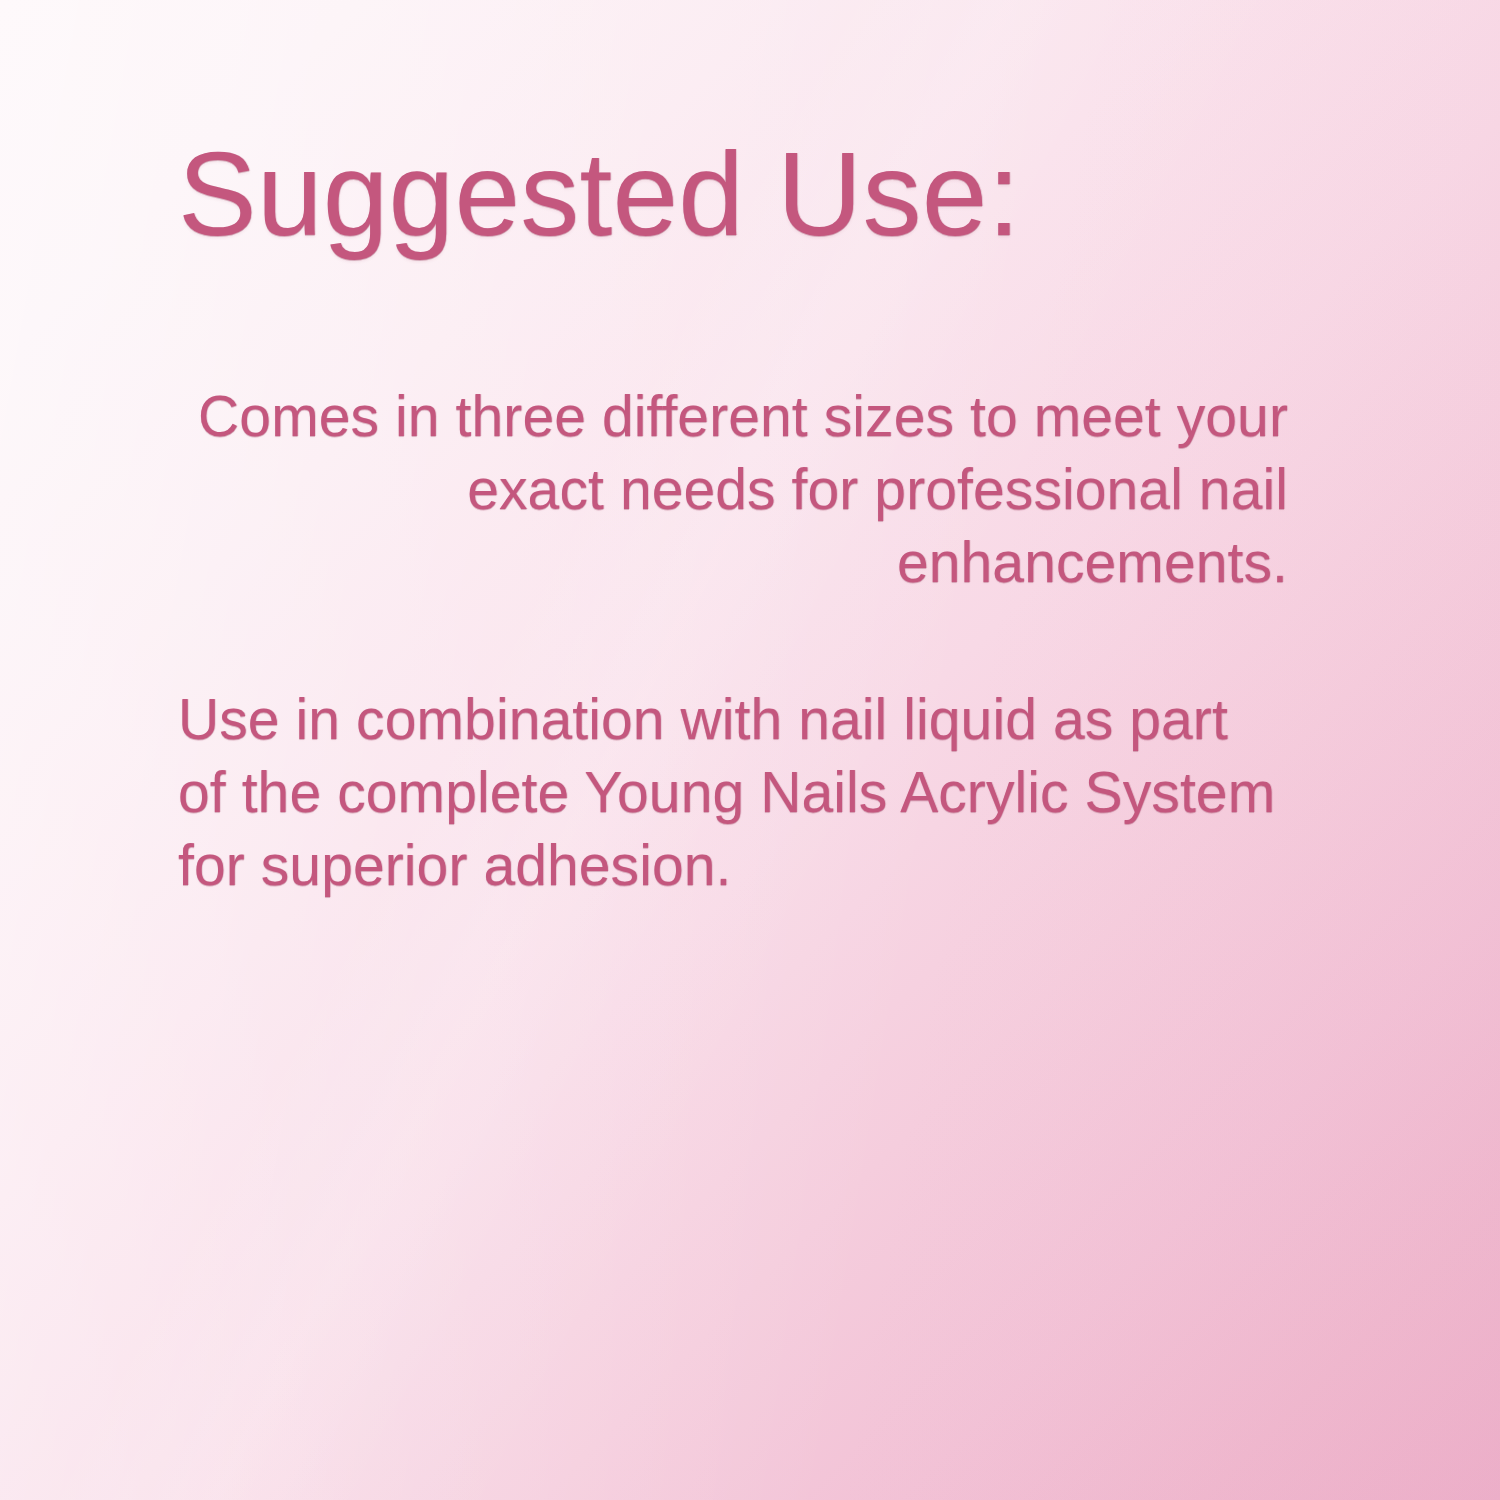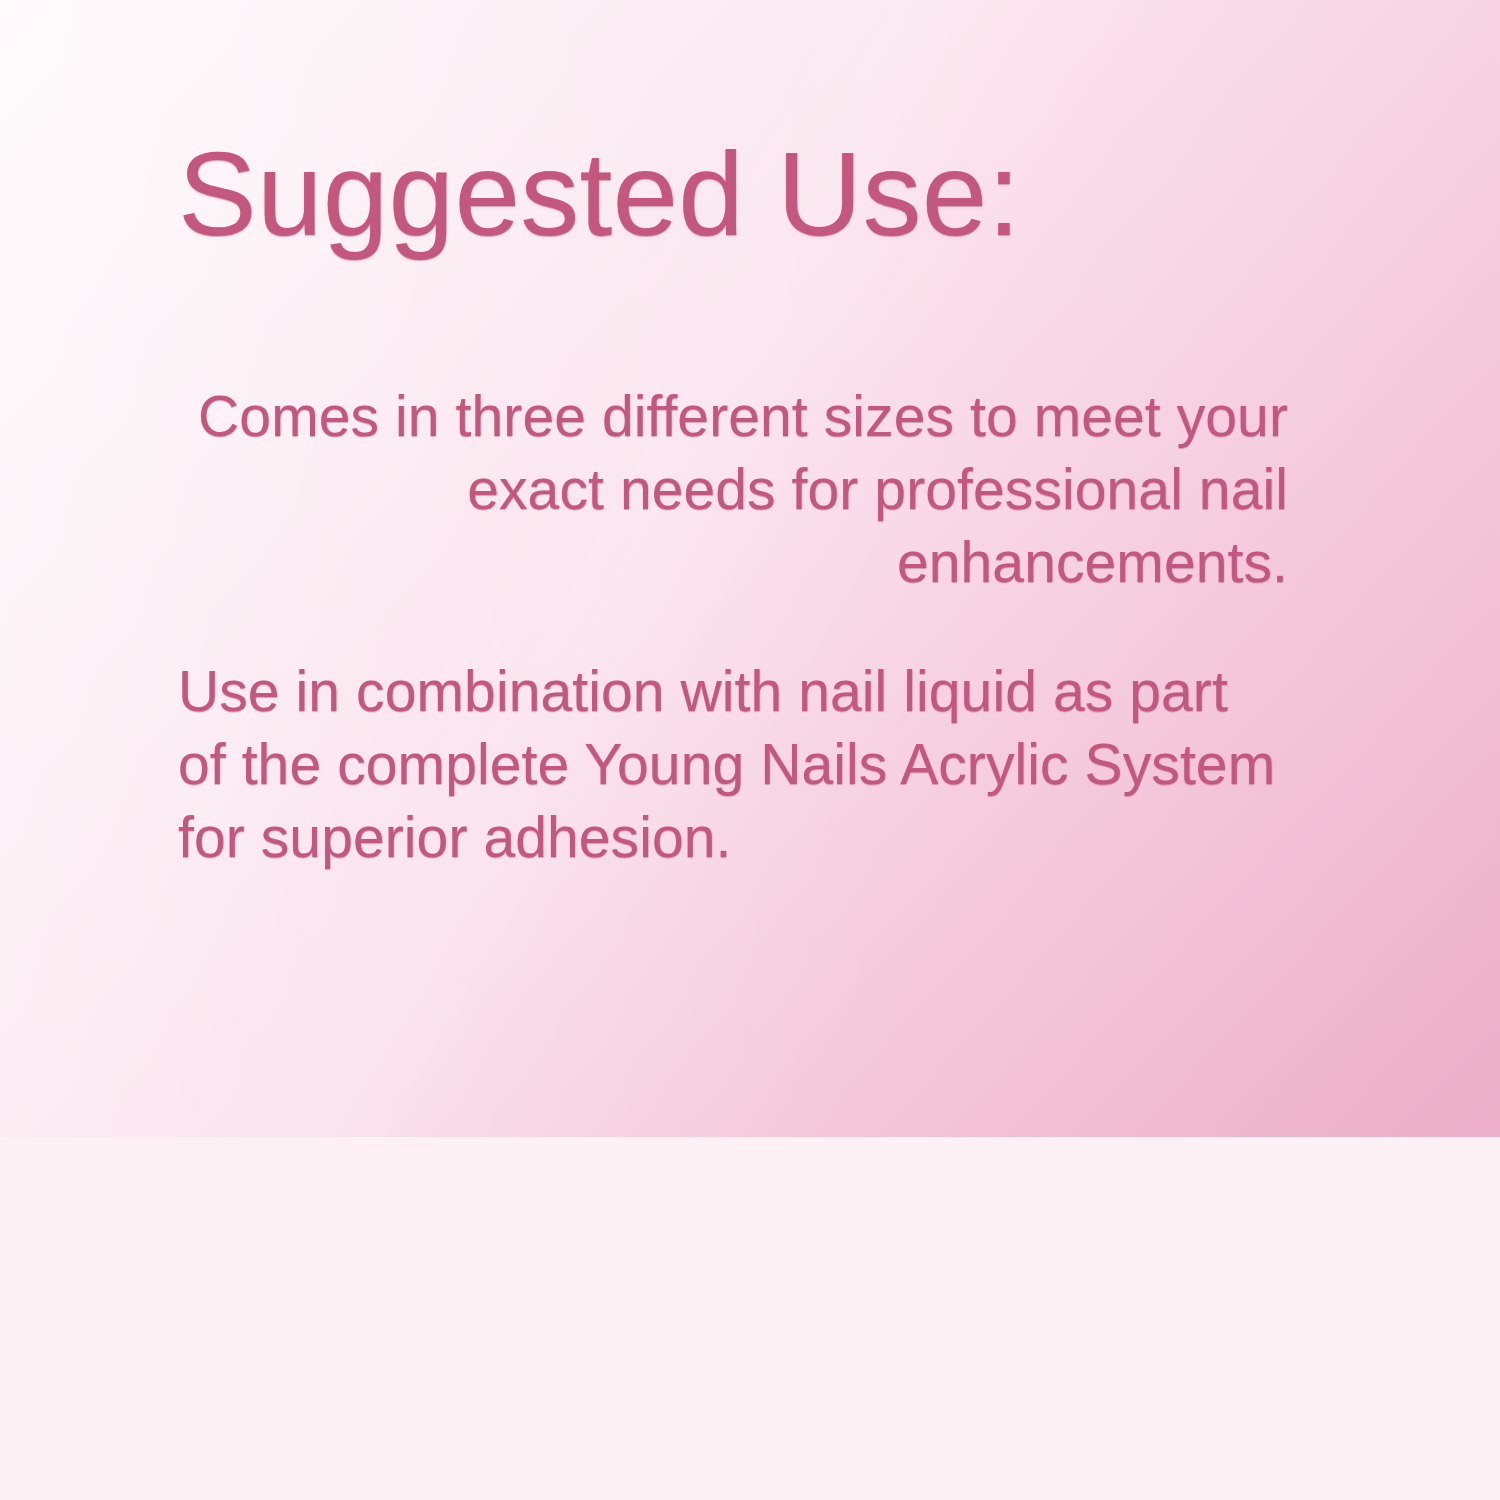--- a/index.html
+++ b/index.html
@@ -13,21 +13,21 @@
     height: 1500px;
     overflow: hidden;
     font-family: "Liberation Sans", sans-serif;
     background: #fdf1f5;
   }
 
   
   #canvas {
     position: relative;
     width: 1500px;
-    height: 1137px;
+    height: 1500px;
     overflow: hidden;
     
     background:
       linear-gradient(
         135deg,
         #fdf2f6 0%,
         #fcf0f5 12%,
         #fbeaf1 26%,
         #fae2ec 40%,
         #f8d9e6 54%,
@@ -103,21 +103,21 @@
     letter-spacing: 0.1px;
     color: #c4577e;
     text-shadow:
       0 1px 0 rgba(150, 52, 85, 0.28),
       1px 0 0 rgba(150, 52, 85, 0.14),
       0 1px 2px rgba(160, 70, 100, 0.10);
   }
 
   
   #para-1 { margin-top: 120px; text-align: right; }
-  #para-2 { margin-top: 56px; }
+  #para-2 { margin-top: 84px; }
 </style>
 </head>
 <body>
 
 <div id="canvas">
 
   <div id="content">
 
     <h1 class="heading" id="heading">Suggested Use:</h1>
 

